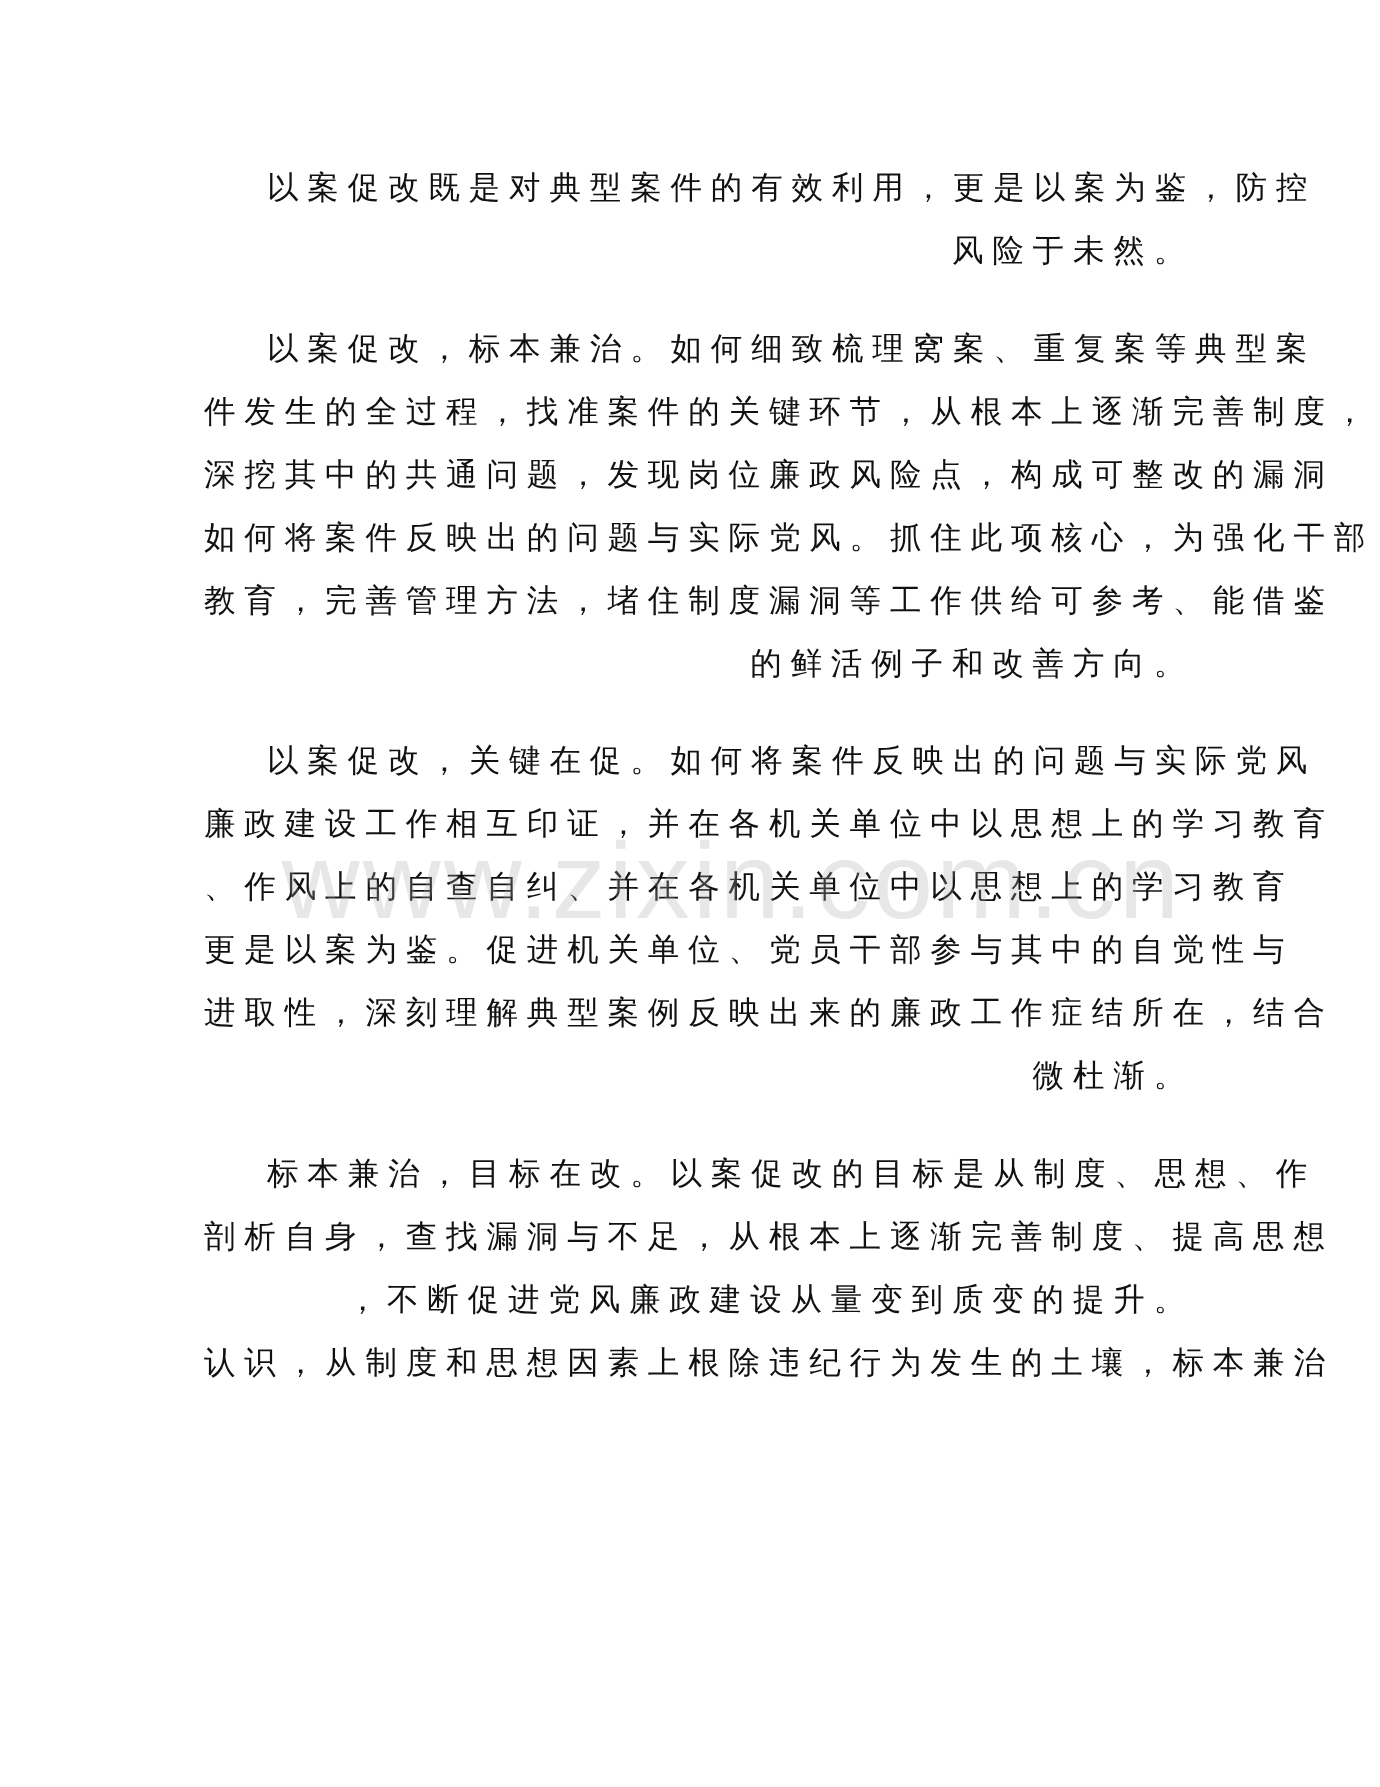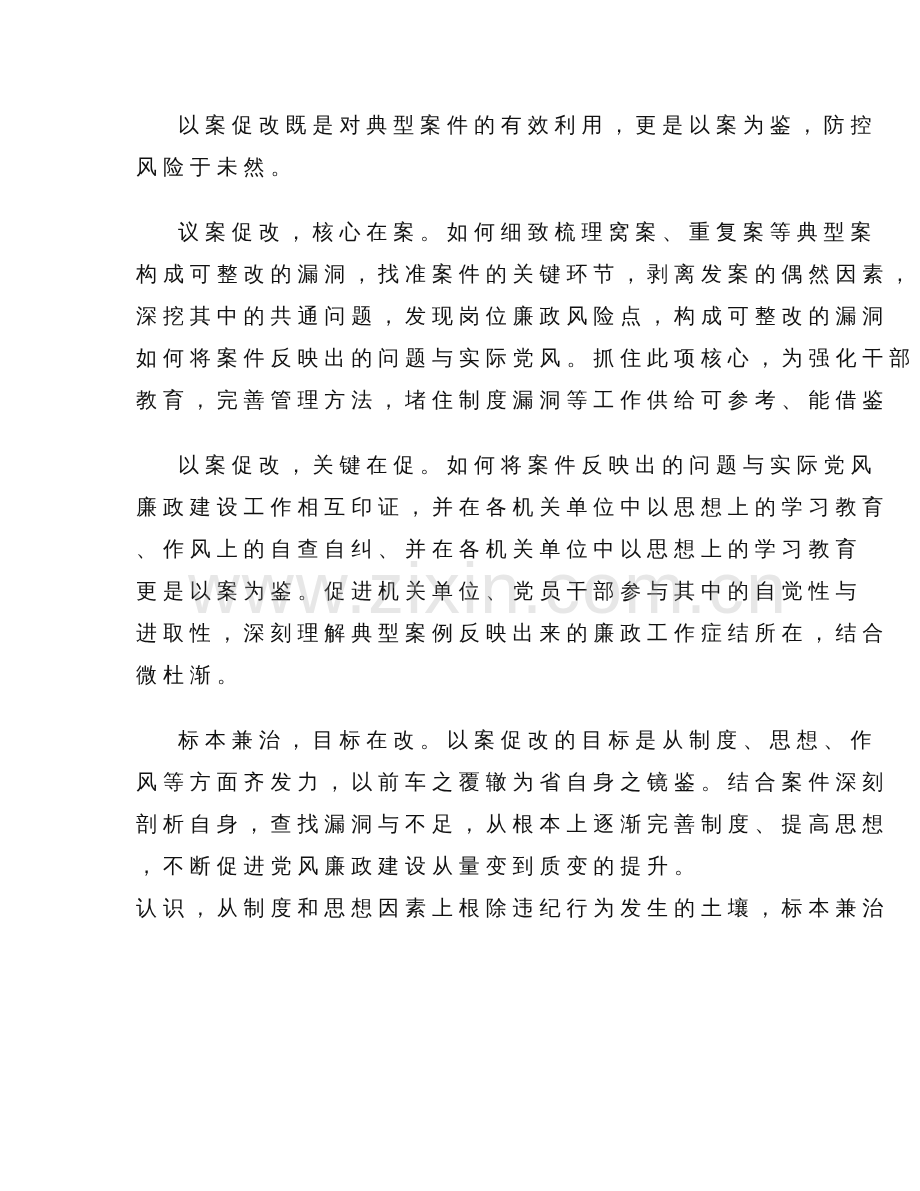--- a/index.html
+++ b/index.html
@@ -20,20 +20,21 @@
       left: 0; top: 0;
       width: 920px;
       height: 1191px;
       background: #ffffff;
     }
     .body-text {
       position: absolute;
       left: 136px;
       top: 104px;
       width: 660px;
+      text-align: right;
     }
     .para {
       margin: 0 0 23px 0;
     }
     .line {
       display: block;
       height: 42px;
       line-height: 42px;
       font-size: 21px;
       letter-spacing: 5.9px;
@@ -63,39 +64,39 @@
 <div class="page">
 
   <div class="body-text">
 
     <div class="para">
       <span class="line indent">以案促改既是对典型案件的有效利用，更是以案为鉴，防控</span>
       <span class="line">风险于未然。</span>
     </div>
 
     <div class="para">
-      <span class="line indent">议案促改，核心在案。如何细致梳理窝案、重复案等典型案</span>
-      <span class="line">构成可整改的漏洞，找准案件的关键环节，剥离发案的偶然因素，</span>
+      <span class="line indent">以案促改，标本兼治。如何细致梳理窝案、重复案等典型案</span>
+      <span class="line">件发生的全过程，找准案件的关键环节，从根本上逐渐完善制度，</span>
       <span class="line">深挖其中的共通问题，发现岗位廉政风险点，构成可整改的漏洞</span>
       <span class="line">如何将案件反映出的问题与实际党风。抓住此项核心，为强化干部</span>
       <span class="line">教育，完善管理方法，堵住制度漏洞等工作供给可参考、能借鉴</span>
+      <span class="line">的鲜活例子和改善方向。</span>
     </div>
 
     <div class="para">
       <span class="line indent">以案促改，关键在促。如何将案件反映出的问题与实际党风</span>
       <span class="line">廉政建设工作相互印证，并在各机关单位中以思想上的学习教育</span>
       <span class="line">、作风上的自查自纠、并在各机关单位中以思想上的学习教育</span>
       <span class="line">更是以案为鉴。促进机关单位、党员干部参与其中的自觉性与</span>
       <span class="line">进取性，深刻理解典型案例反映出来的廉政工作症结所在，结合</span>
       <span class="line">微杜渐。</span>
     </div>
 
     <div class="para">
       <span class="line indent">标本兼治，目标在改。以案促改的目标是从制度、思想、作</span>
-      <span class="line">风等方面齐发力，以前车之覆辙为省自身之镜鉴。结合案件深刻</span>
       <span class="line">剖析自身，查找漏洞与不足，从根本上逐渐完善制度、提高思想</span>
       <span class="line">，不断促进党风廉政建设从量变到质变的提升。</span>
       <span class="line">认识，从制度和思想因素上根除违纪行为发生的土壤，标本兼治</span>
     </div>
 
   </div>
 
   <div class="watermark">www.zixin.com.cn</div>
 
 </div>

